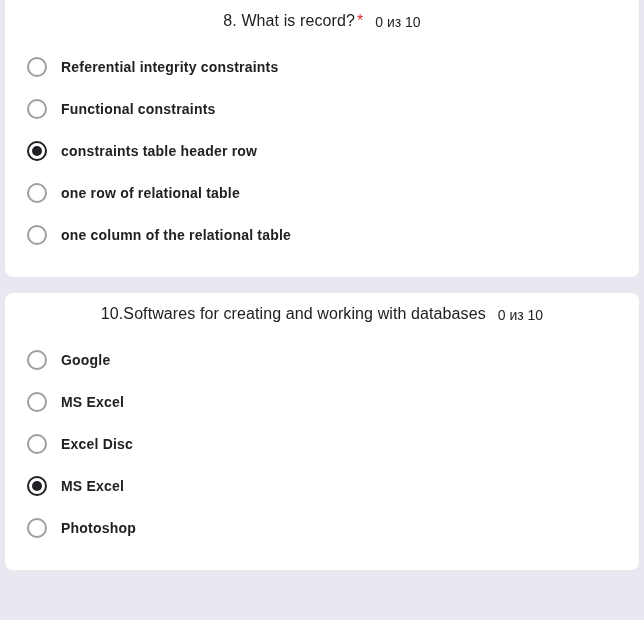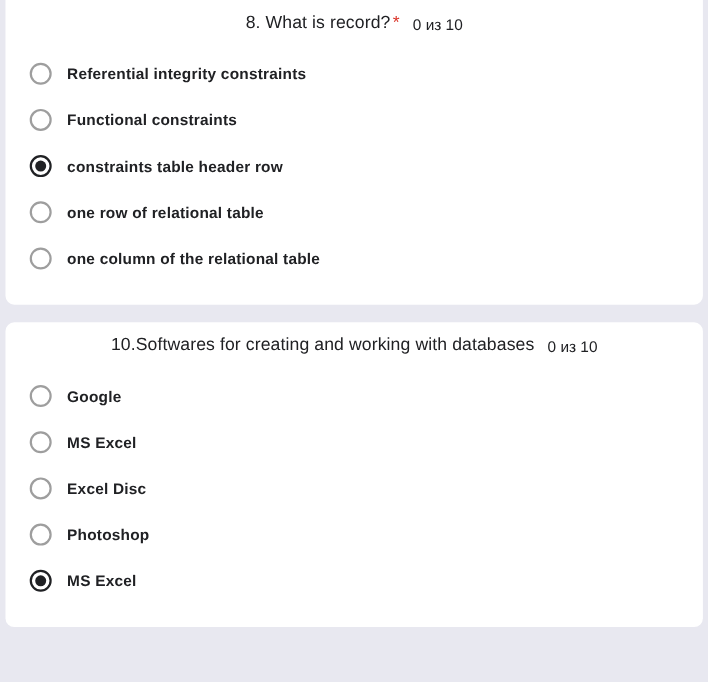--- a/index.html
+++ b/index.html
@@ -145,28 +145,28 @@
             <span class="radio-outer"></span>
           </span>
           <span class="option-label">MS Excel</span>
         </div>
         <div class="option">
           <span class="radio">
             <span class="radio-outer"></span>
           </span>
           <span class="option-label">Excel Disc</span>
         </div>
-        <div class="option">
-          <span class="radio">
-            <span class="radio-outer"></span>
-          </span>
-          <span class="option-label">Photoshop</span>
-        </div>
         <div class="option selected">
           <span class="radio">
             <span class="radio-outer"></span>
             <span class="radio-inner"></span>
           </span>
           <span class="option-label">MS Excel</span>
         </div>
+        <div class="option">
+          <span class="radio">
+            <span class="radio-outer"></span>
+          </span>
+          <span class="option-label">Photoshop</span>
+        </div>
       </div>
     </div>
   </div>
 
 </body></html>

